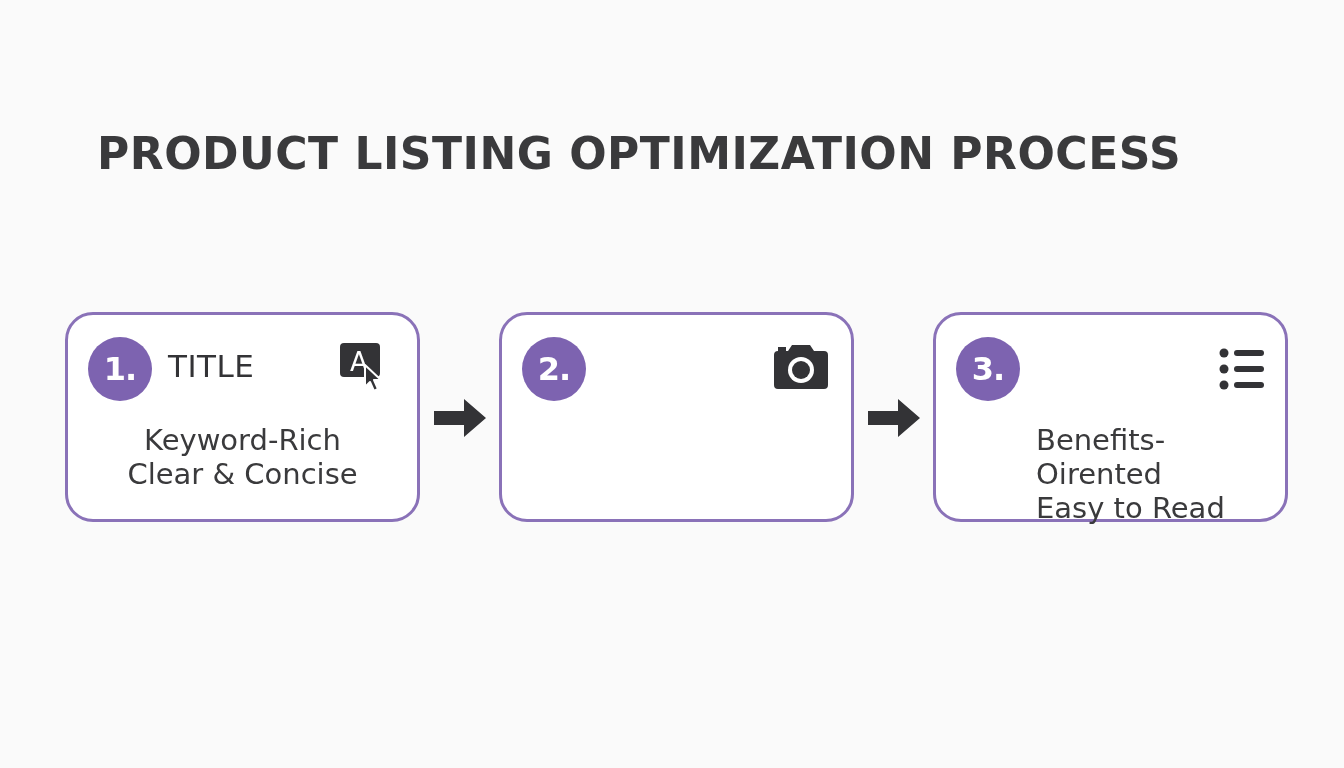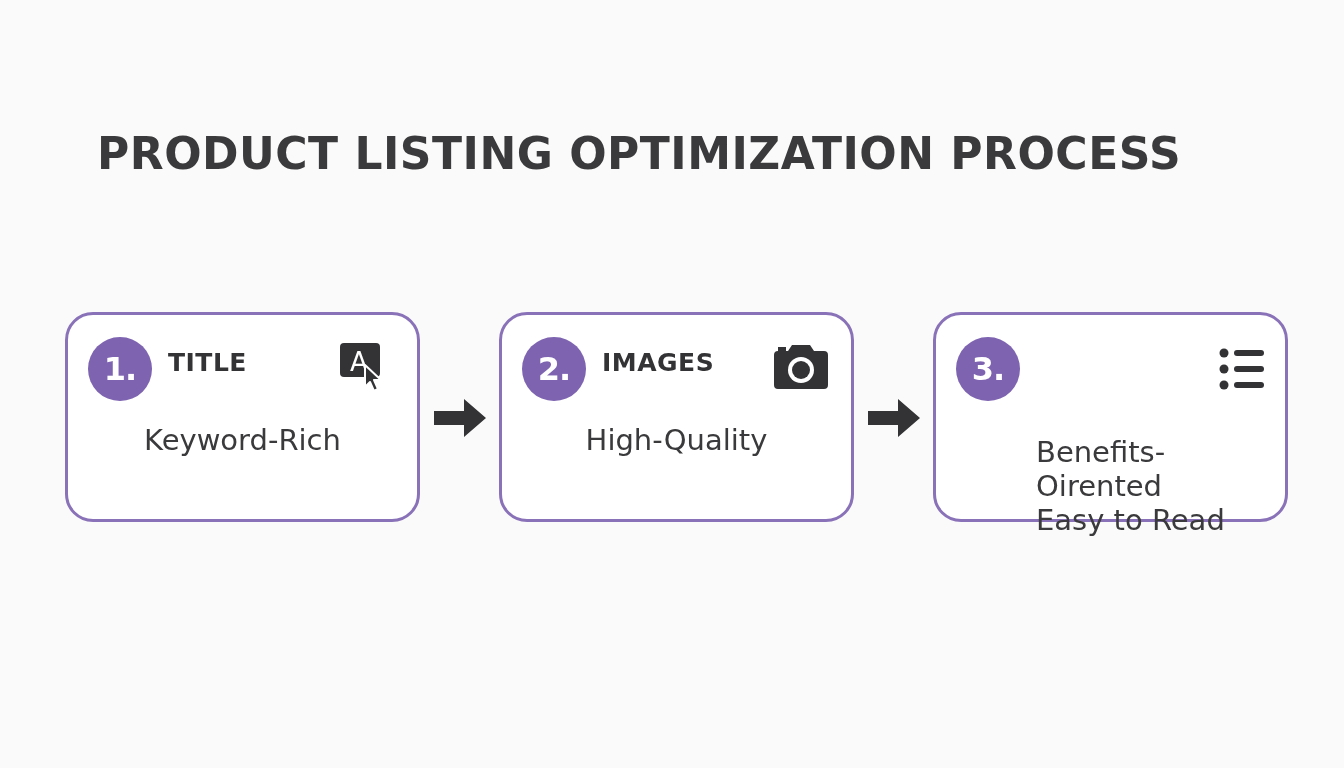--- a/index.html
+++ b/index.html
@@ -37,38 +37,38 @@
       background: #7d63b0;
       color: #ffffff;
       font-weight: bold;
       font-size: 32px;
       display: flex; align-items: center; justify-content: center;
       letter-spacing: -1px;
     }
     .card-title {
       position: absolute;
       left: 100px; top: 33px;
-      font-weight: bold;
-      font-size: 25px;
+      font-weight: normal;
+      font-size: 31px;
       color: #333336;
       letter-spacing: 0.5px;
     }
     .card-icon {
       position: absolute;
       top: 26px;
     }
     .card-desc {
       position: absolute;
       left: 0; right: 0; top: 108px;
       text-align: center;
       font-size: 29px;
       line-height: 34px;
       color: #3a3a3c;
     }
-    .card-desc.left-align { text-align: left; left: 100px; margin-top: 12px; }
+    .card-desc.left-align { text-align: left; left: 100px; }
     .arrow { position: absolute; top: 397px; width: 56px; height: 42px; }
   </style>
 </head>
 <body>
 
 <div class="canvas">
 
   <div class="page-title">PRODUCT LISTING OPTIMIZATION PROCESS</div>
 
   <div class="card" style="left:65px;">
@@ -76,42 +76,41 @@
     <div class="card-title">TITLE</div>
     <div class="card-icon" style="left:270px;">
       <svg width="48" height="52" viewBox="0 0 48 52">
         <rect x="2" y="2" width="40" height="34" rx="4" fill="#333336"></rect>
         <text x="21" y="30" text-anchor="middle" font-family="DejaVu Sans, sans-serif" font-size="26" fill="#ffffff">A</text>
         <path d="M27 24 L27 46 L32 41 L36 50 L40 48 L36 39 L43 39 Z" fill="#333336" stroke="#ffffff" stroke-width="2" stroke-linejoin="round"></path>
       </svg>
     </div>
     <div class="card-desc">
       <div>Keyword-Rich</div>
+      <div>Clear &amp; Concise</div>
     </div>
   </div>
 
   <div class="arrow" style="left:432px;">
     <svg width="56" height="42" viewBox="0 0 56 42">
       <path d="M2 14 L32 14 L32 2 L54 21 L32 40 L32 28 L2 28 Z" fill="#333336"></path>
     </svg>
   </div>
 
   <div class="card" style="left:499px;">
     <div class="badge">2.</div>
-    <div class="card-title">IMAGES</div>
     <div class="card-icon" style="left:270px; top:28px;">
       <svg width="58" height="48" viewBox="0 0 58 48">
         <rect x="6" y="4" width="8" height="4" fill="#333336"></rect>
         <path d="M2 12 Q2 8 6 8 L16 8 L20 2 L38 2 L42 8 L52 8 Q56 8 56 12 L56 42 Q56 46 52 46 L6 46 Q2 46 2 42 Z" fill="#333336"></path>
         <circle cx="29" cy="27" r="13" fill="#ffffff"></circle>
         <circle cx="29" cy="27" r="9" fill="#333336"></circle>
       </svg>
     </div>
     <div class="card-desc">
-      <div>High-Quality</div>
     </div>
   </div>
 
   <div class="arrow" style="left:866px;">
     <svg width="56" height="42" viewBox="0 0 56 42">
       <path d="M2 14 L32 14 L32 2 L54 21 L32 40 L32 28 L2 28 Z" fill="#333336"></path>
     </svg>
   </div>
 
   <div class="card" style="left:933px;">

